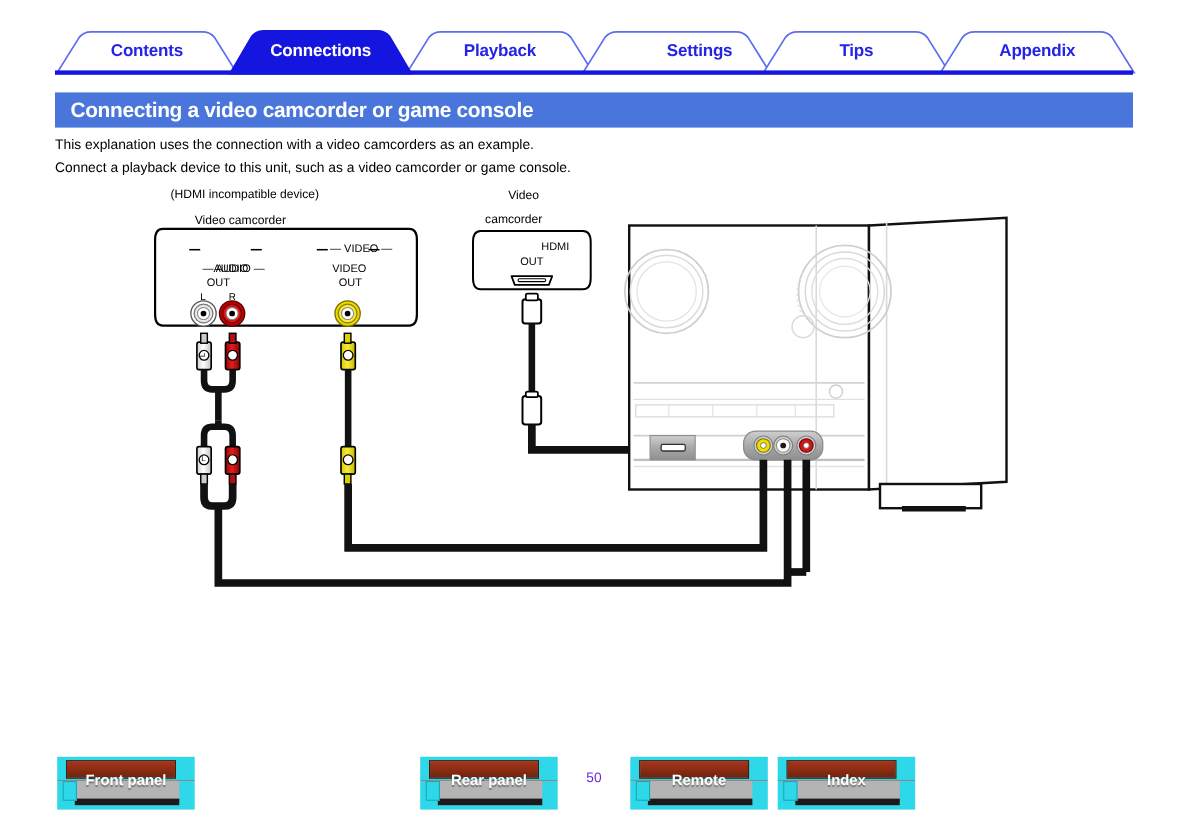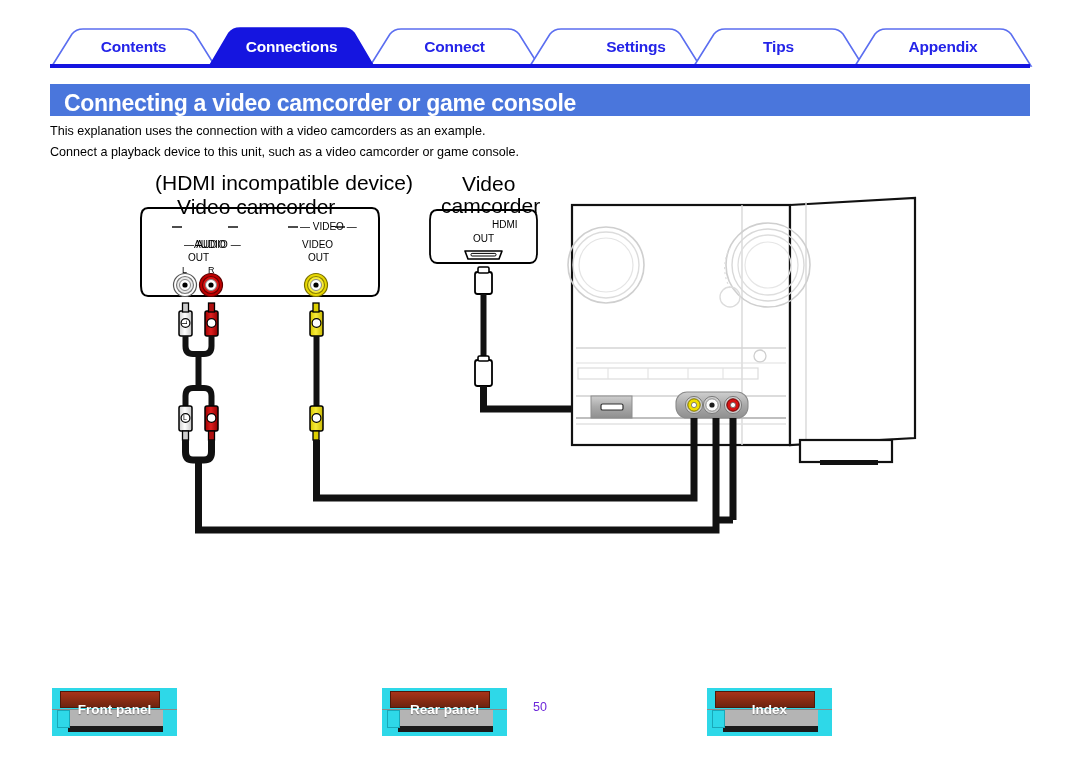--- a/index.html
+++ b/index.html
@@ -39,21 +39,21 @@
   #title-banner {
     position: absolute;
     left: 50px; top: 84px;
     width: 980px; height: 32px;
     background: #4a76dc;
   }
   #title-text {
     position: absolute;
     left: 14px; top: 6px;
     color: #ffffff;
-    font-size: 23px;
+    font-size: 19px;
     font-weight: bold;
     letter-spacing: -0.3px;
     white-space: nowrap;
   }
 
   
   .body-line {
     position: absolute;
     left: 50px;
     color: #000000;
@@ -70,21 +70,21 @@
     width: 1080px; height: 420px;
   }
   #diagram svg { display: block; }
 
   .dlabel {
     position: absolute;
     color: #000;
     white-space: nowrap;
     line-height: 1;
   }
-  .dlabel-lg { font-size: 21px; }
+  .dlabel-lg { font-size: 11px; }
   .dlabel-sm { font-size: 10px; }
   .dlabel-xs { font-size: 9px; }
 
   
   #footer {
     position: absolute;
     left: 0; top: 681px;
     width: 1080px; height: 80px;
   }
   .foot-btn {
@@ -161,21 +161,21 @@
     <path d="M694 66 L714 34 Q718 29 725 29 L832 29 Q839 29 843 34 L863 66 Z" fill="#ffffff" stroke="#5b6ef0" stroke-width="1.6"></path>
     <path d="M855 66 L875 34 Q879 29 886 29 L1000 29 Q1007 29 1011 34 L1031 66 Z" fill="#ffffff" stroke="#5b6ef0" stroke-width="1.6"></path>
 
     <path d="M209 67 L229 33 Q233 28 240 28 L343 28 Q350 28 354 33 L374 67 Z" fill="#1515e0" stroke="#1515e0" stroke-width="1.6"></path>
 
     <rect x="50" y="64" width="980" height="4" fill="#1515e0"></rect>
   </svg>
 
   <div class="tab-label inactive" style="left:83px; top:39px; width:101px;">Contents</div>
   <div class="tab-label active" style="left:240px; top:39px; width:103px;">Connections</div>
-  <div class="tab-label inactive" style="left:401px; top:39px; width:107px;">Connect</div>
+  <div class="tab-label inactive" style="left:401px; top:39px; width:107px;">Playback</div>
   <div class="tab-label inactive" style="left:582px; top:39px; width:108px;">Settings</div>
   <div class="tab-label inactive" style="left:725px; top:39px; width:107px;">Tips</div>
   <div class="tab-label inactive" style="left:886px; top:39px; width:114px;">Appendix</div>
 </div>
 
 <div id="title-banner">
   <div id="title-text">Connecting a video camcorder or game console</div>
 </div>
 
 <div class="body-line" id="body-line-0">This explanation uses the connection with a video camcorders as an example.</div>
@@ -414,20 +414,28 @@
 
   <div class="foot-btn" style="left:382px;">
     <div class="foot-grey"></div>
     <div class="foot-grey2"></div>
     <div class="foot-cyanbox"></div>
     <div class="foot-wood"></div>
     <div class="foot-line"></div>
     <div class="foot-text">Rear panel</div>
   </div>
 
+  <div class="foot-btn" style="left:573px;">
+    <div class="foot-grey"></div>
+    <div class="foot-grey2"></div>
+    <div class="foot-cyanbox"></div>
+    <div class="foot-wood"></div>
+    <div class="foot-line"></div>
+    <div class="foot-text">Remote</div>
+  </div>
 
   <div class="foot-btn" style="left:707px;">
     <div class="foot-grey"></div>
     <div class="foot-grey2"></div>
     <div class="foot-cyanbox"></div>
     <div class="foot-wood"></div>
     <div class="foot-line"></div>
     <div class="foot-text">Index</div>
   </div>
 </div>

